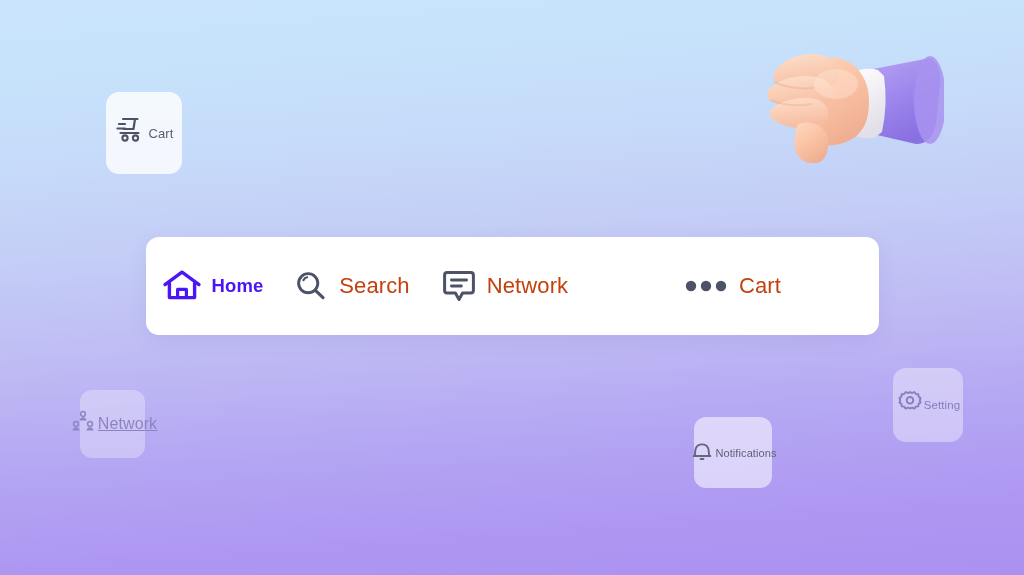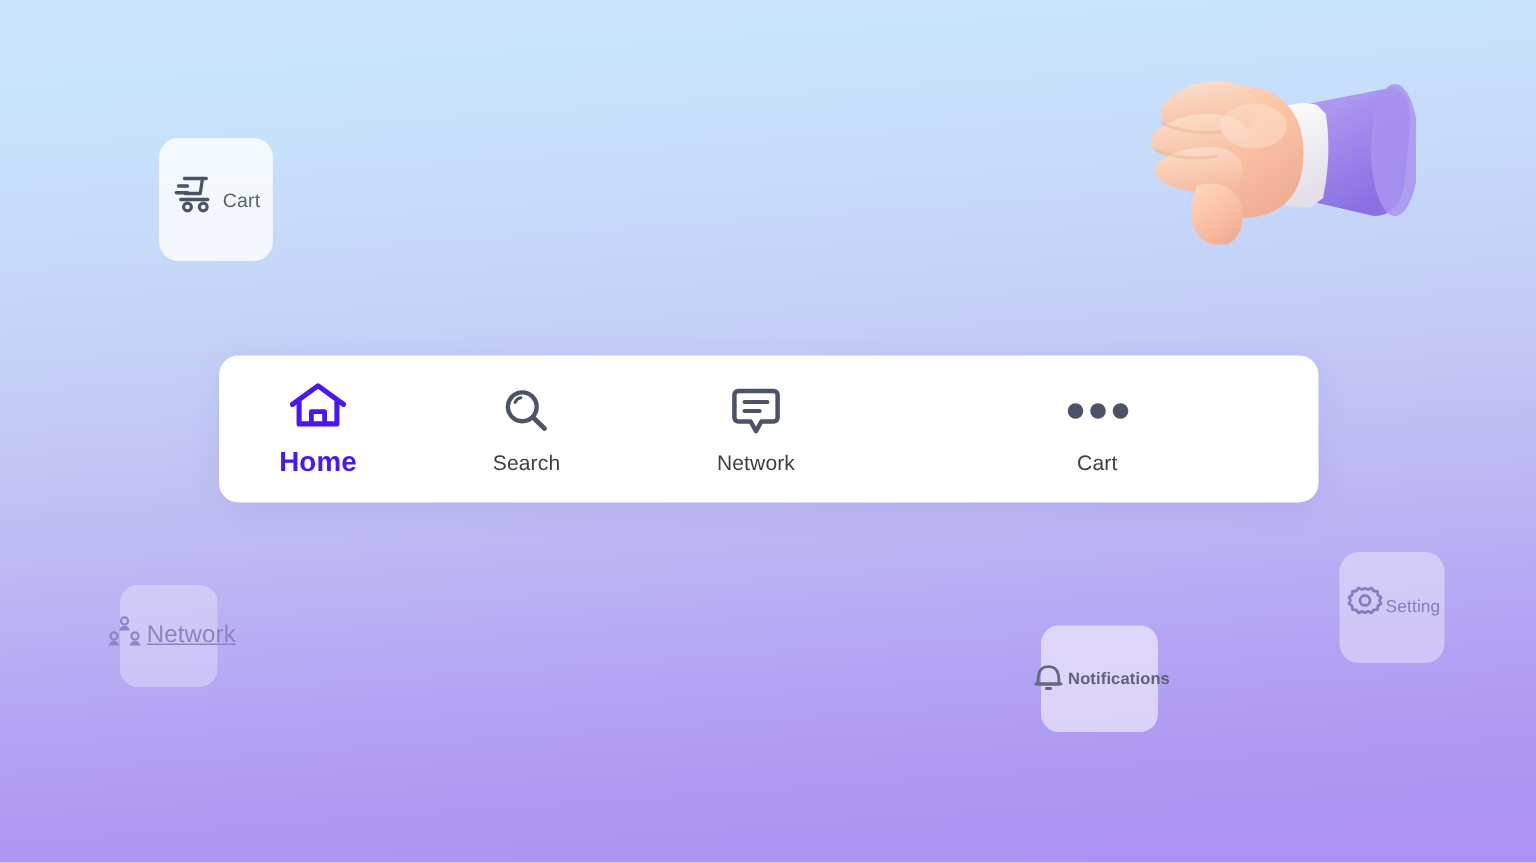--- a/index.html
+++ b/index.html
@@ -89,21 +89,21 @@
 
   
   #card-notifications {
     left: 694px; top: 417px;
     width: 78px; height: 71px;
     background: rgba(255,255,255,0.55);
     border-radius: 12px;
     color: #63687d;
   }
   #card-notifications .g-icon { margin-bottom: 4px; }
-  #card-notifications .g-label { font-size: 11px; color: #5e6379; font-weight: bold; }
+  #card-notifications .g-label { font-size: 11px; color: #5e6379; }
 
   
   #card-setting {
     left: 893px; top: 368px;
     width: 70px; height: 74px;
     background: rgba(255,255,255,0.38);
     border-radius: 13px;
     color: #8580bd;
   }
   #card-setting .g-icon { margin-bottom: 5px; }
@@ -121,41 +121,41 @@
     box-shadow: 0 6px 20px rgba(95,75,165,0.10);
     display: flex;
     align-items: center;
     z-index: 4;
   }
 
   .nav-item {
     flex: 1 1 0;
     height: 100%;
     display: flex;
-    flex-direction: column;
+    flex-direction: row;
     align-items: center;
     justify-content: center;
     gap: 9px;
     color: #4d5266;
     cursor: pointer;
     user-select: none;
   }
 
   .nav-item .n-icon {
     display: block;
     line-height: 0;
     height: 34px;
     display: flex;
     align-items: center;
     justify-content: center;
   }
 
   .nav-item .n-label {
-    font-size: 14px;
-    color: #404040;
+    font-size: 22px;
+    color: #c2410c;
     letter-spacing: 0.1px;
   }
 
   .nav-item.active .n-label {
     color: #4b16f5;
     font-weight: bold;
     font-size: 18.5px;
   }
 
   

